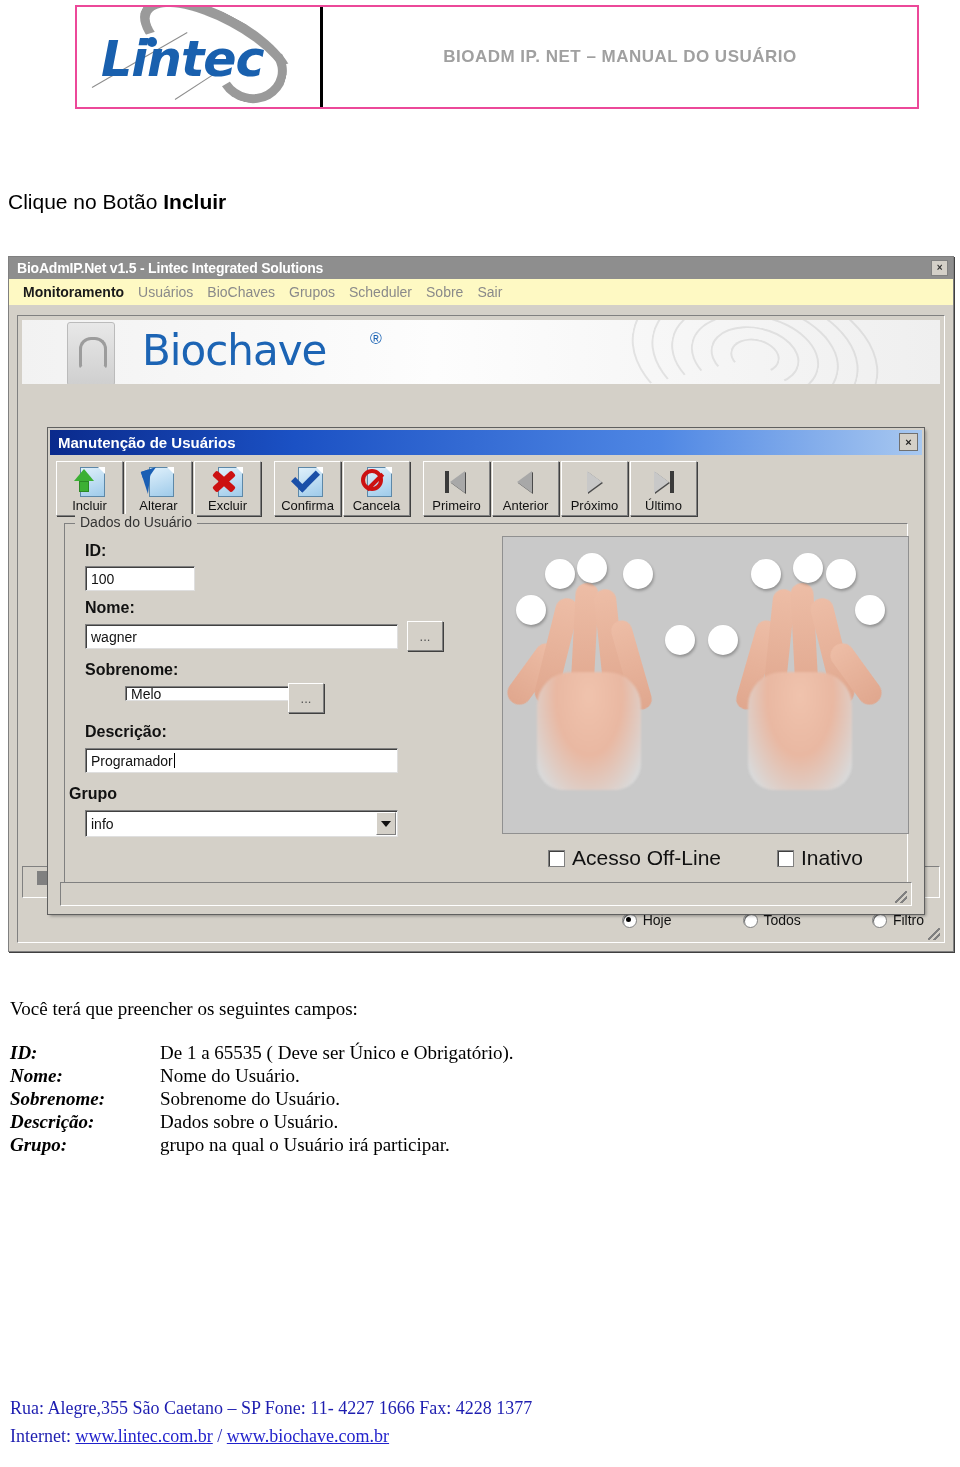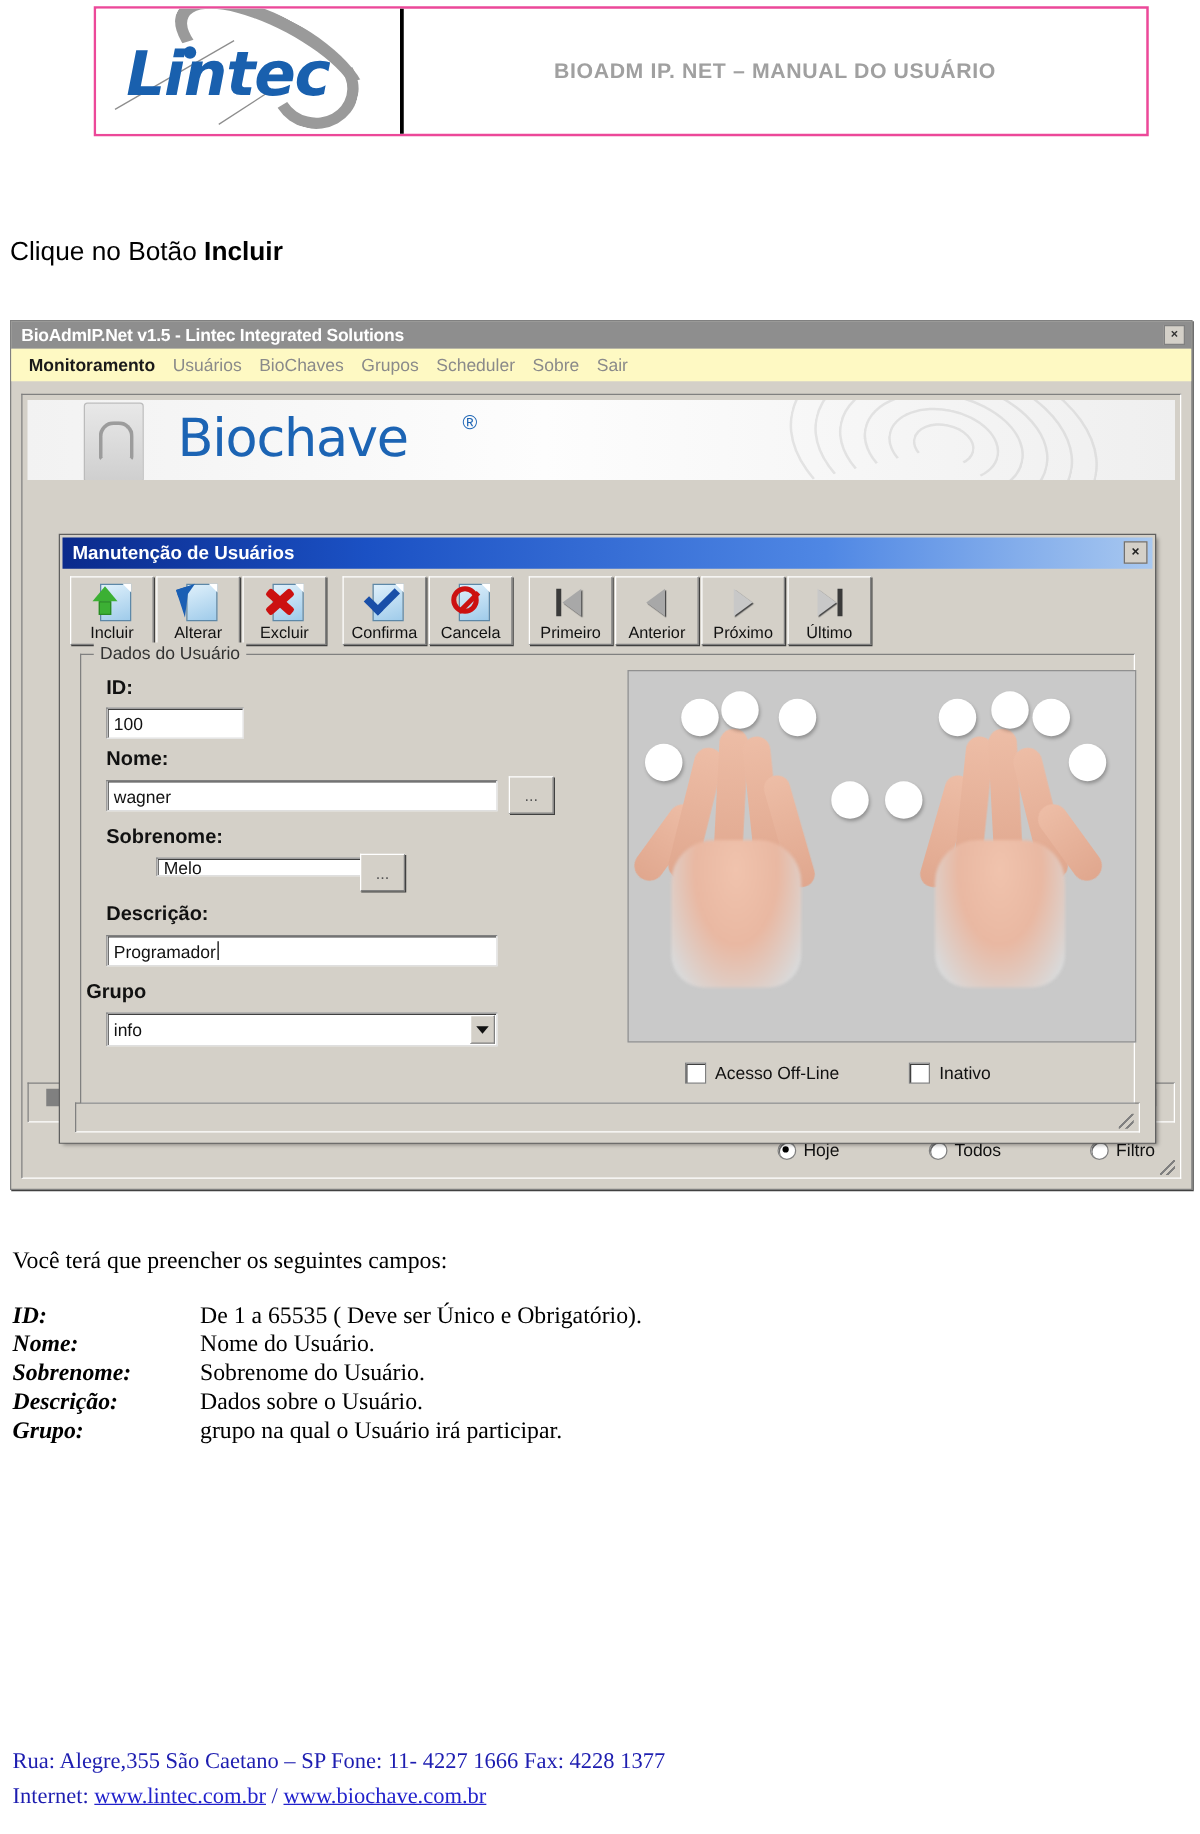--- a/index.html
+++ b/index.html
@@ -316,21 +316,21 @@
     background:#ffffff;box-shadow:1px 2px 3px rgba(0,0,0,.28);
   }
   .checkrow{
     position:absolute;left:437px;bottom:12px;width:405px;height:24px;
     display:flex;align-items:center;
   }
   .cbx{
     width:15px;height:15px;background:#fff;border:1px solid #808080;
     box-shadow:inset 1px 1px 0 #404040;
   }
-  .cb-item{display:flex;align-items:center;gap:7px;font-size:14px;color:#111;}
+  .cb-item{display:flex;align-items:center;gap:7px;font-size:21px;color:#111;}
 
   
   .dlg-bottomstrip{
     position:absolute;left:10px;bottom:6px;right:10px;height:22px;
     border-top:1px solid #808080;border-left:1px solid #808080;
     border-right:1px solid #fff;border-bottom:1px solid #fff;
   }
 
   
   .body-text{

